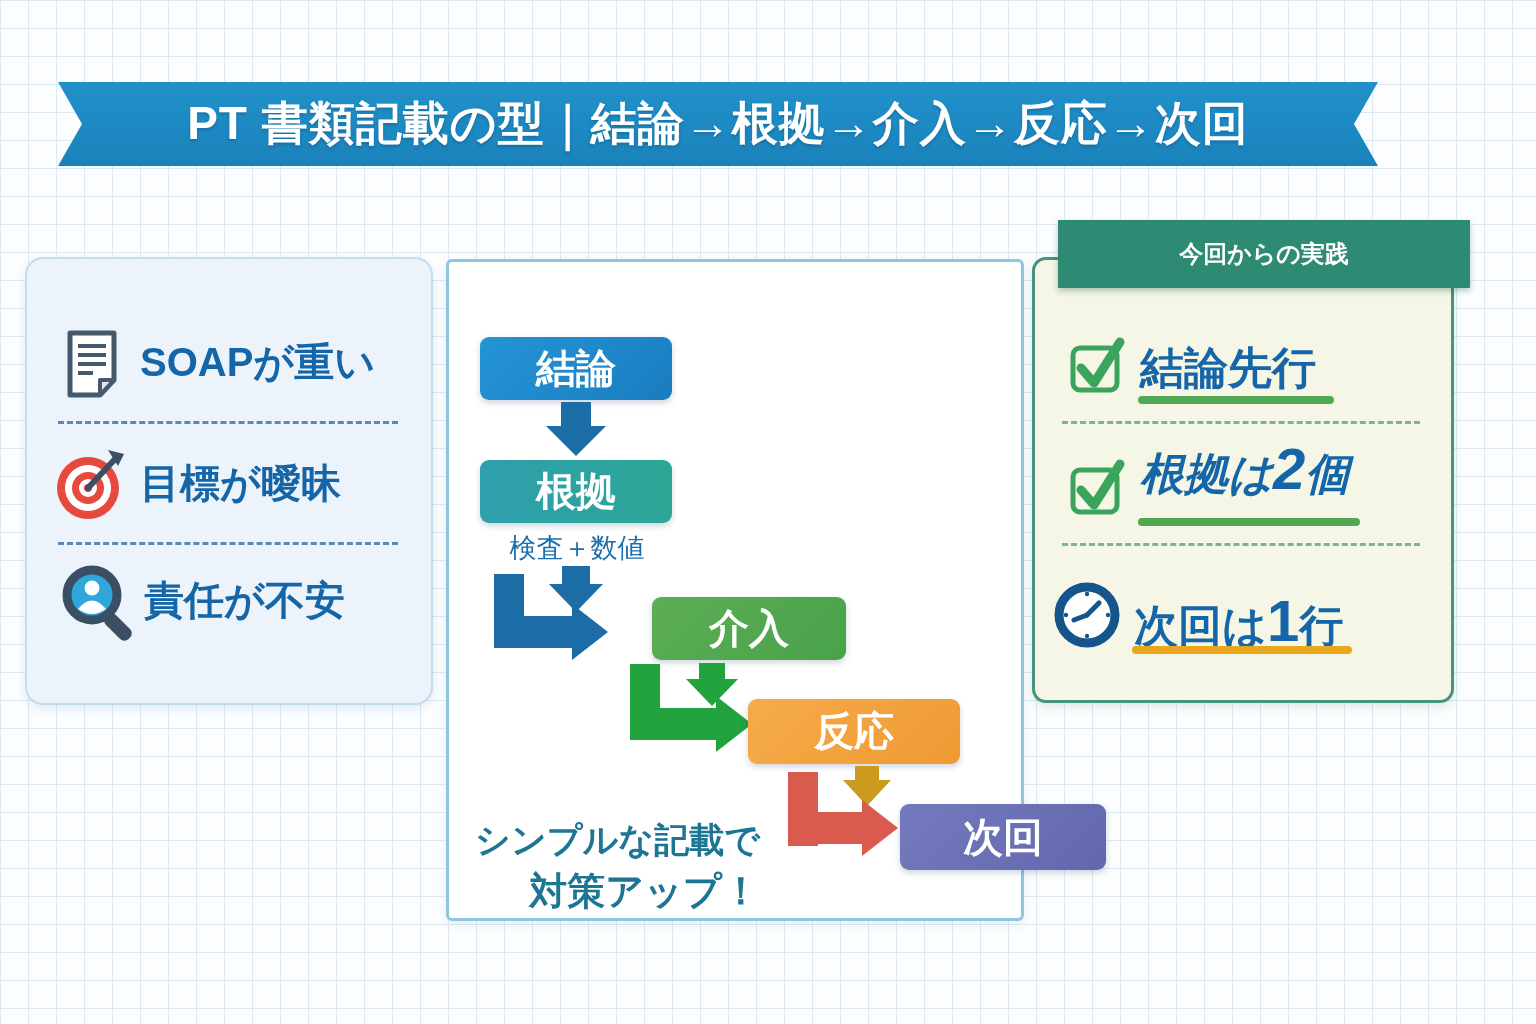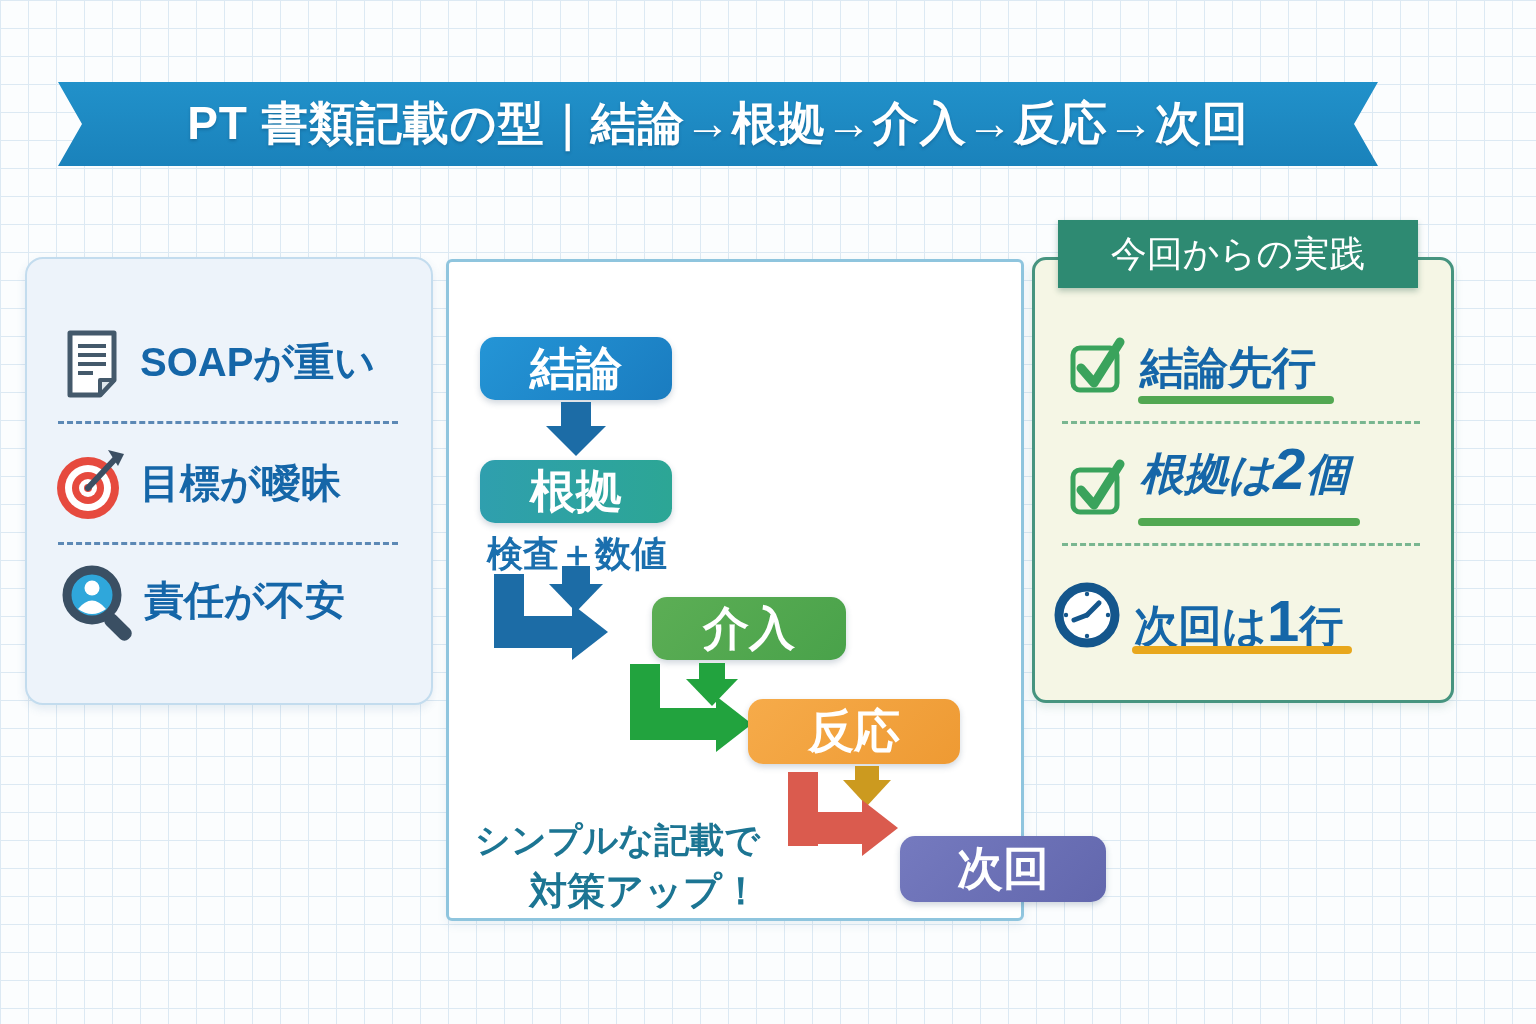--- a/index.html
+++ b/index.html
@@ -37,45 +37,45 @@
     background:#1870b2;color:#fff;font-weight:800;font-size:32px;
     display:flex;align-items:center;justify-content:center;
     box-shadow:0 3px 6px rgba(20,60,110,.3);
   }
   .panel-right{
     left:1032px;top:257px;width:416px;height:440px;
     background:#f5f6e5;border:3px solid #46947f;border-radius:14px;
     box-shadow:0 4px 10px rgba(60,120,100,.15);
   }
   .panel-right-header{
-    left:1058px;top:220px;width:360px;height:68px;
-    background:#2e8a72;color:#fff;font-weight:400;font-size:36px;
+    left:1058px;top:220px;width:412px;height:68px;
+    background:#2e8a72;color:#fff;font-weight:700;font-size:24px;
     display:flex;align-items:center;justify-content:center;
     box-shadow:0 3px 6px rgba(20,80,60,.3);
   }
   .panel-center{
     left:446px;top:259px;width:572px;height:656px;
     background:#ffffff;border:3px solid #8fc5de;border-radius:6px;
     box-shadow:0 4px 10px rgba(80,130,170,.10);
   }
   
   .l-text{color:#1566a8;font-weight:800;font-size:40px;line-height:1;white-space:nowrap;}
   .dash-blue{border-top:3px dashed #5c88b5;}
   .dash-green{border-top:3px dashed #79b690;}
   
   .r-text{color:#1566a8;font-weight:800;font-size:44px;line-height:1;white-space:nowrap;}
   .r-text .big{font-size:58px;}
   .uline{height:8px;border-radius:4px;}
   
   .fbox{
-    border-radius:15px;color:#fff;font-weight:800;font-size:46px;
+    border-radius:9px;color:#fff;font-weight:800;font-size:40px;
     display:flex;align-items:center;justify-content:center;
     box-shadow:0 3px 6px rgba(40,70,100,.22);white-space:nowrap;
   }
-  .sublabel{color:#1a6fae;font-weight:700;font-size:36px;text-align:center;white-space:nowrap;}
+  .sublabel{color:#1a6fae;font-weight:400;font-size:27px;text-align:center;white-space:nowrap;}
   .caption{color:#1c7593;font-weight:800;text-align:right;line-height:1.25;white-space:nowrap;}
   
   .bar{position:absolute;}
   .tri-down{position:absolute;width:0;height:0;}
   .tri-right{position:absolute;width:0;height:0;}
 </style>
 </head>
 <body>
 
 <div id="page">
@@ -173,21 +173,21 @@
     <div class="bar" style="left:855px;top:766px;width:24px;height:14px;background:#cc9a1f;"></div>
     <div class="tri-down" style="left:843px;top:780px;border-left:24px solid transparent;border-right:24px solid transparent;border-top:26px solid #cc9a1f;"></div>
   </div>
 
   <div>
     <div class="bar" style="left:788px;top:772px;width:30px;height:74px;background:#da5b4e;"></div>
     <div class="bar" style="left:788px;top:812px;width:76px;height:32px;background:#da5b4e;"></div>
     <div class="tri-right" style="left:862px;top:800px;border-top:28px solid transparent;border-bottom:28px solid transparent;border-left:36px solid #da5b4e;"></div>
   </div>
 
-  <div class="abs fbox" style="left:900px;top:836px;width:206px;height:66px;background:linear-gradient(135deg,#757abf,#6267ad);z-index:3;">
+  <div class="abs fbox" style="left:900px;top:804px;width:206px;height:66px;background:linear-gradient(135deg,#757abf,#6267ad);z-index:3;">
     <span>次回</span>
   </div>
 
   <div class="abs caption" style="left:448px;top:818px;width:312px;font-size:35px;">
     <div>シンプルな記載で</div>
     <div style="font-size:38px;margin-top:6px;">対策アップ！</div>
   </div>
 
   <div class="abs panel-right"></div>
   <div class="abs panel-right-header">

